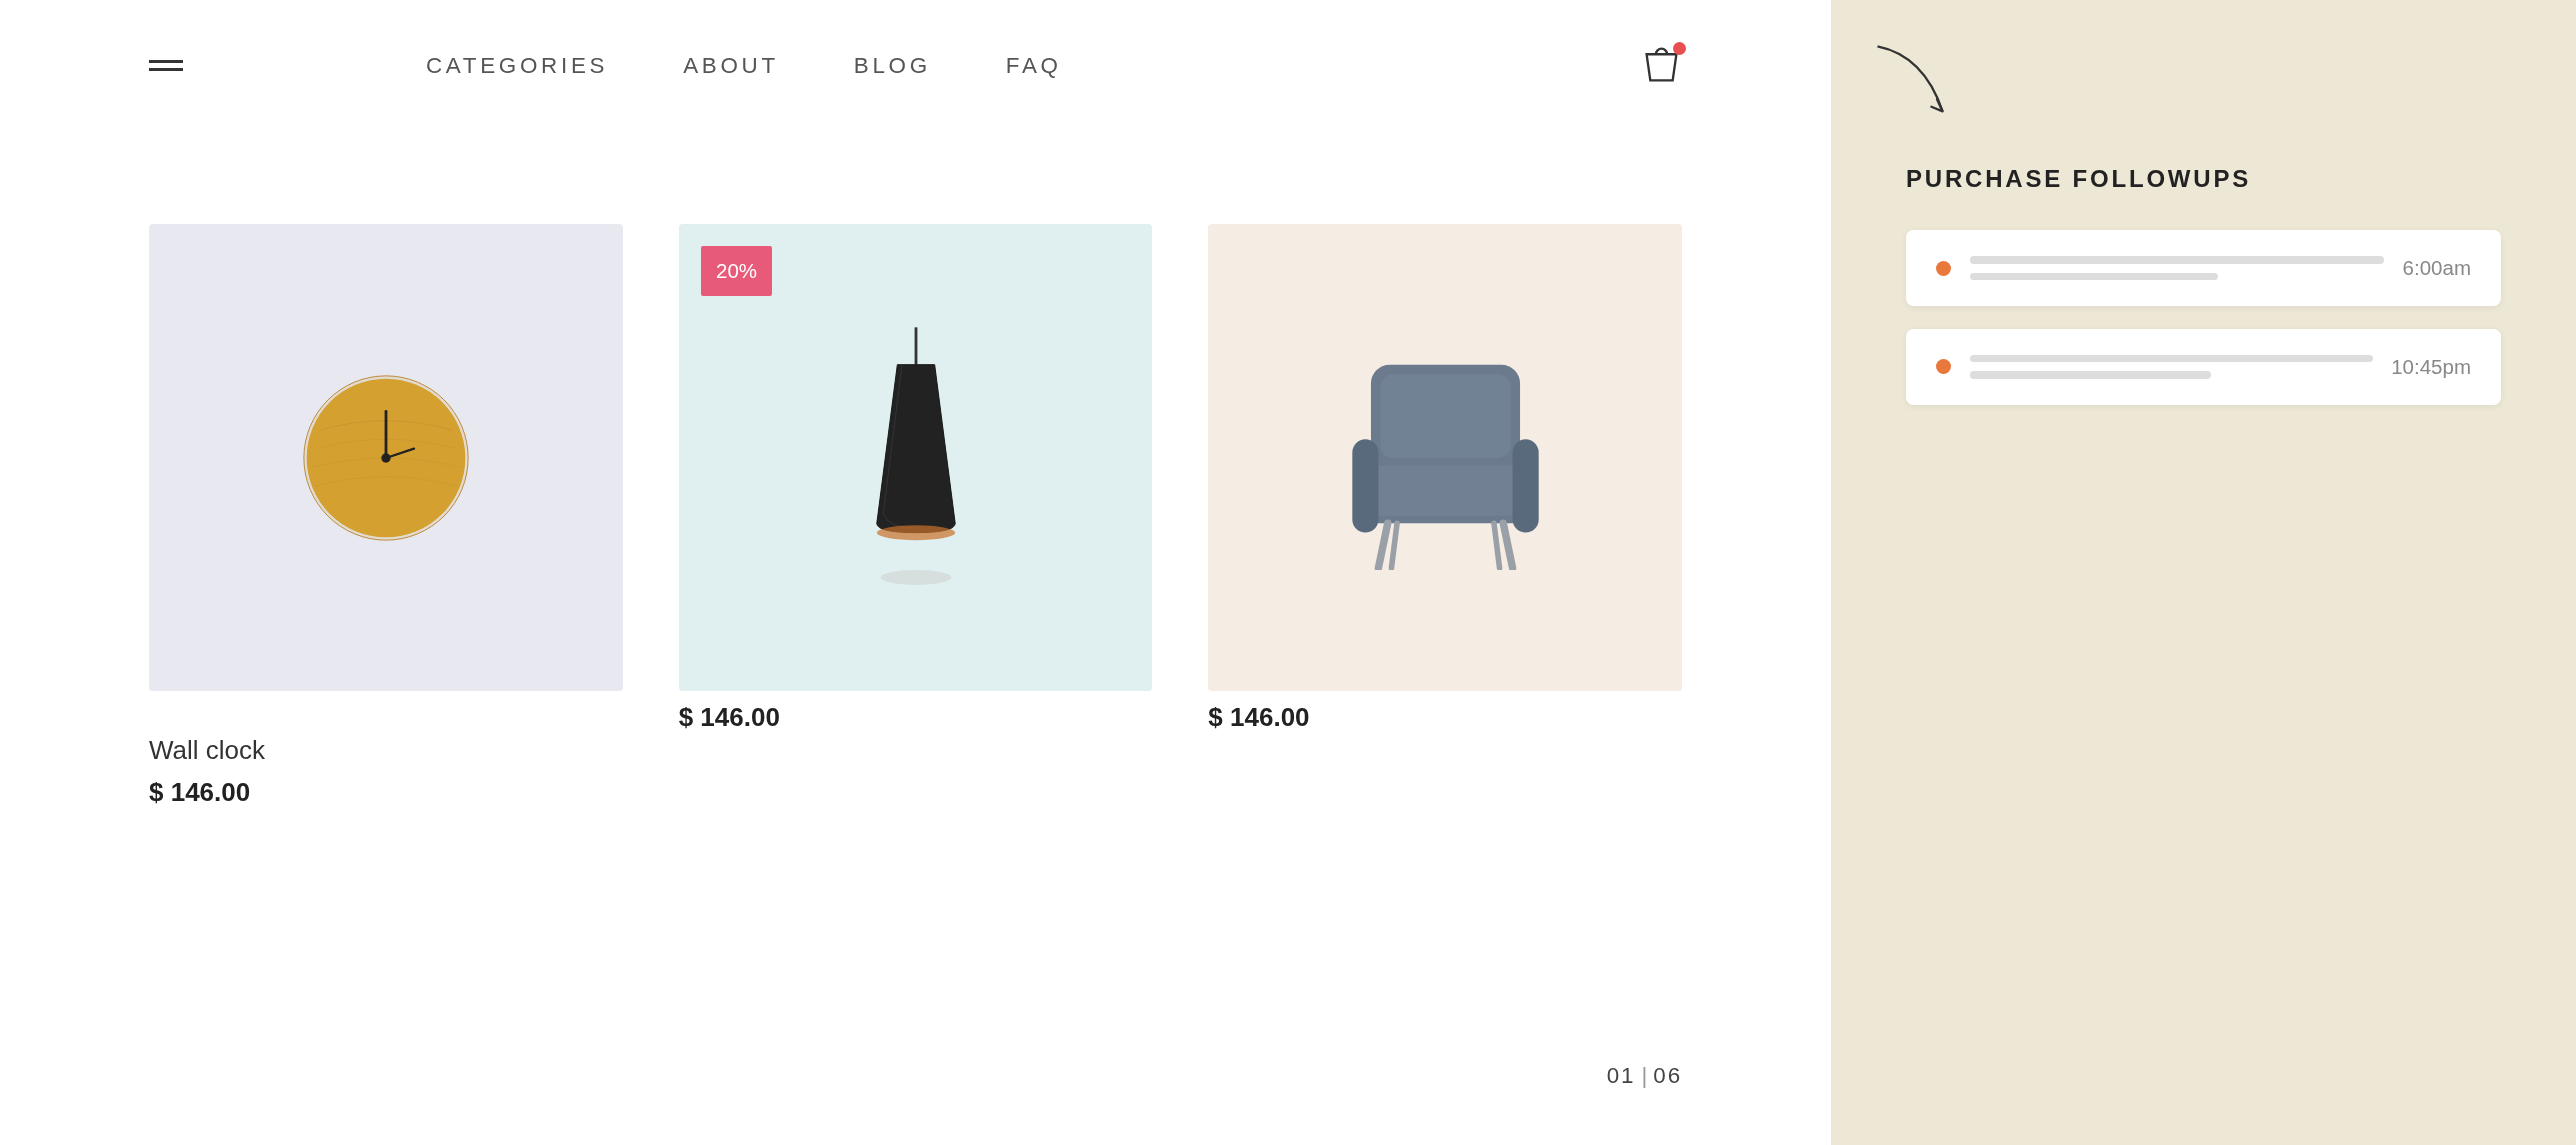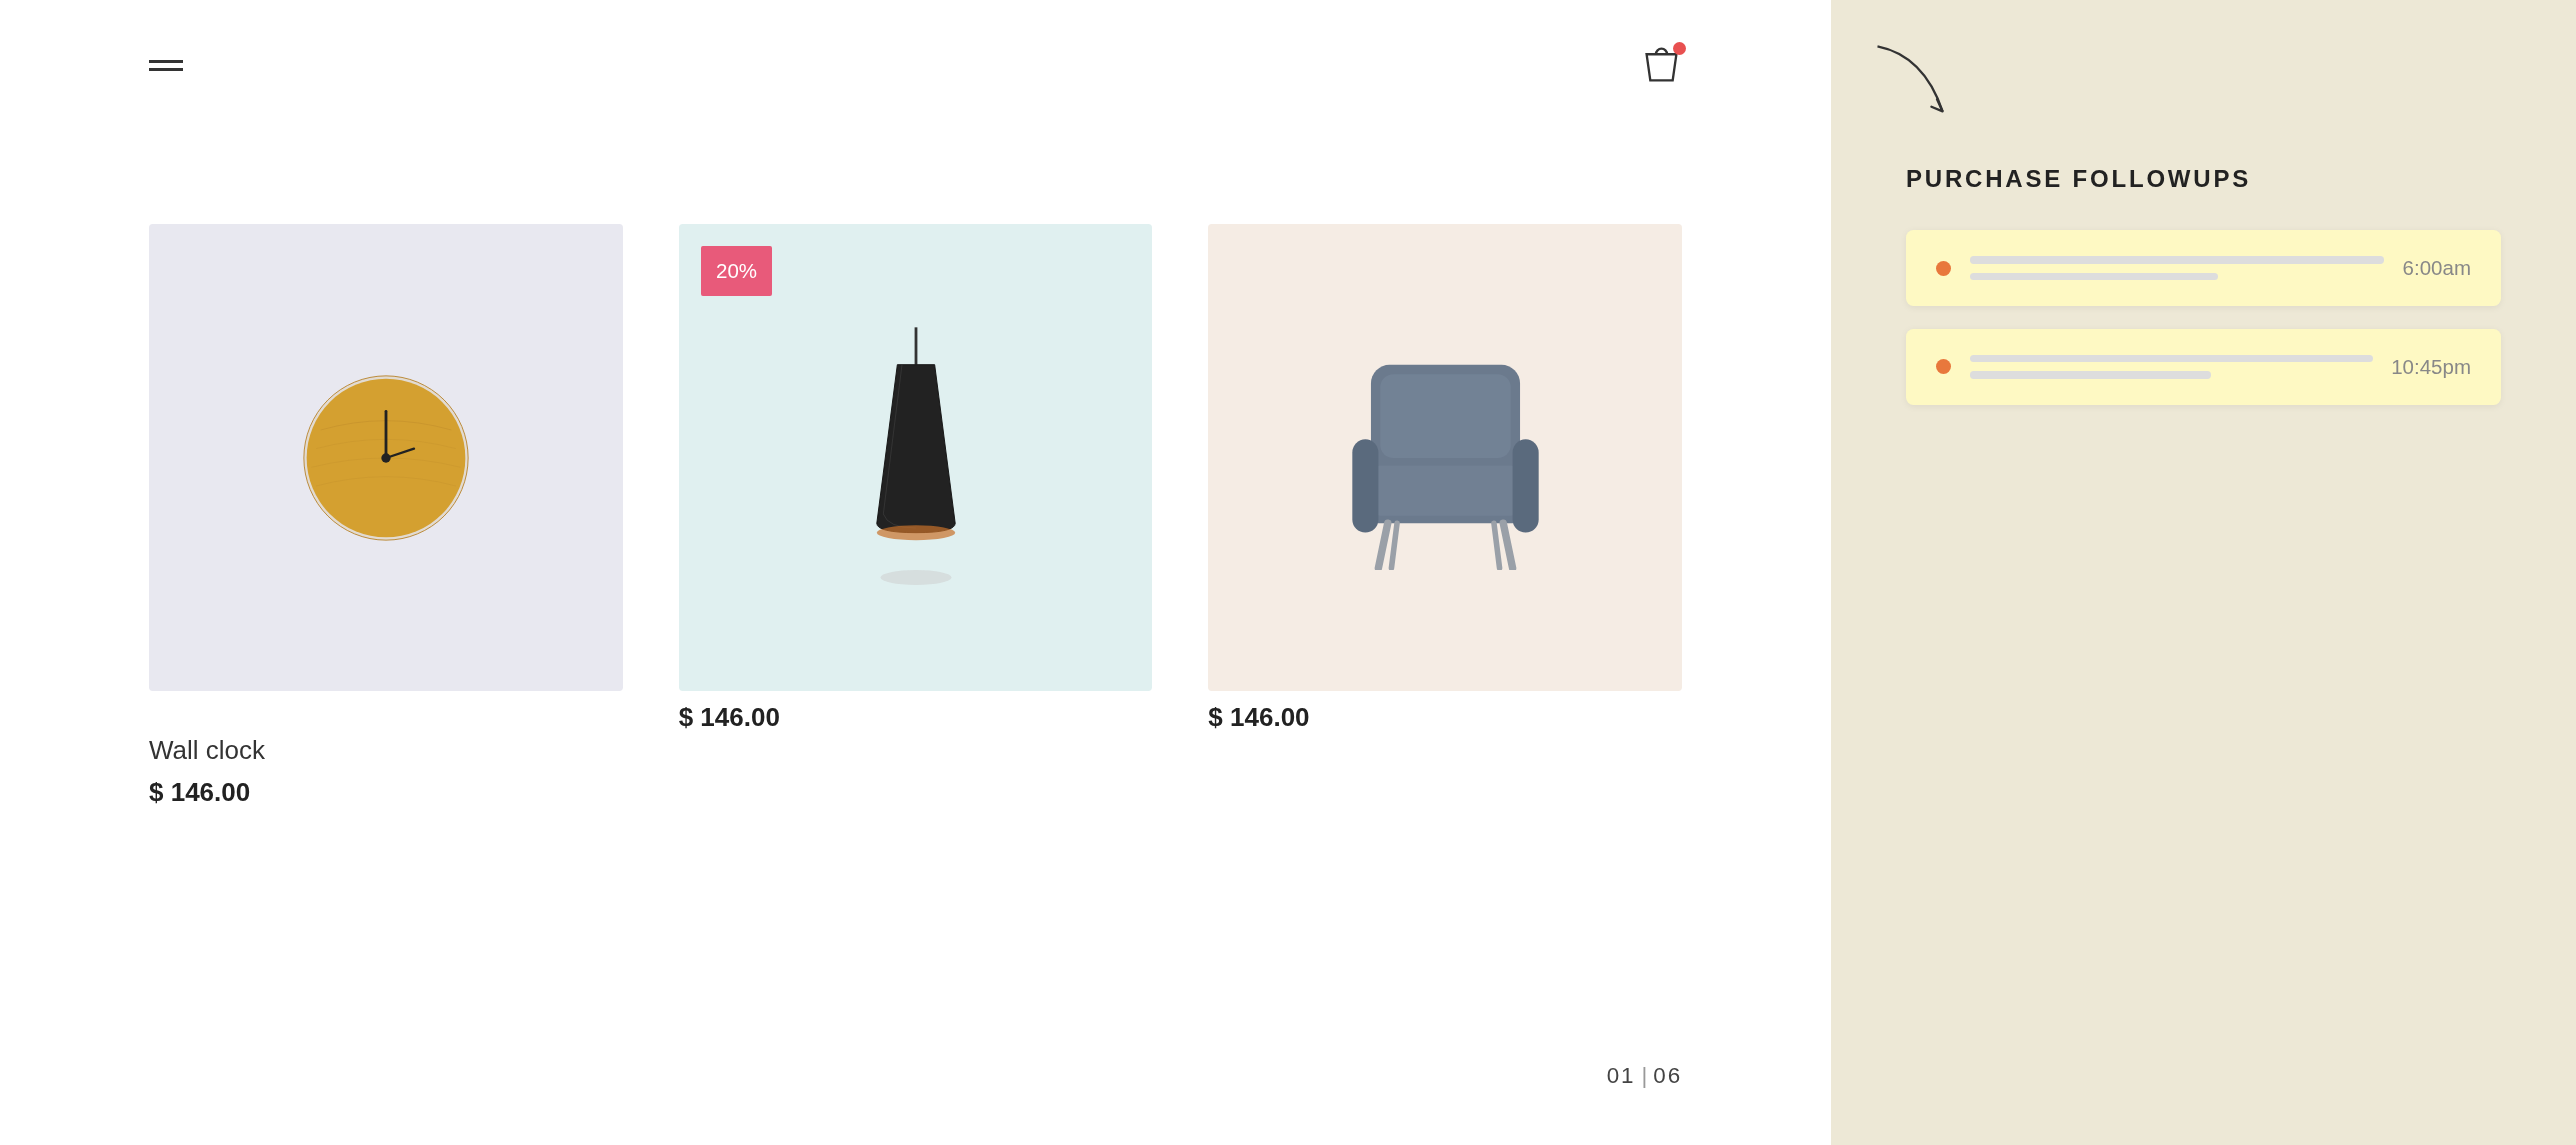--- a/index.html
+++ b/index.html
@@ -219,21 +219,21 @@
     .followup-title {
       font-size: 24px;
       font-weight: 700;
       letter-spacing: 2.8px;
       color: #222;
       margin-bottom: 37px;
       margin-top: 112px;
     }
 
     .followup-card {
-      background: #fef9c3;
+      background: #ffffff;
       border-radius: 7.5px;
       padding: 26px 30px;
       display: flex;
       align-items: center;
       gap: 18.7px;
       margin-bottom: 22.4px;
       box-shadow: 0 1.9px 7.5px rgba(0,0,0,0.06);
     }
 
     .followup-dot {
@@ -276,20 +276,26 @@
   </style>
 </head>
 <body>
 
 <div class="main-area">
 
   <nav class="nav">
     <div class="hamburger">
       <span></span>
       <span></span>
+    </div>
+    <div class="nav-links">
+      <a class="nav-link">CATEGORIES</a>
+      <a class="nav-link">ABOUT</a>
+      <a class="nav-link">BLOG</a>
+      <a class="nav-link">FAQ</a>
     </div>
     <div class="cart-icon-wrapper">
       <svg class="cart-icon" viewBox="0 0 44 50" fill="none" xmlns="http://www.w3.org/2000/svg">
         <path d="M6 14h32l-4 28H10L6 14z" stroke="#333" stroke-width="2.5" fill="none"></path>
         <path d="M16 14c0-3.3 2.7-6 6-6s6 2.7 6 6" stroke="#333" stroke-width="2.5" fill="none"></path>
       </svg>
       <div class="cart-dot"></div>
     </div>
   </nav>
 

